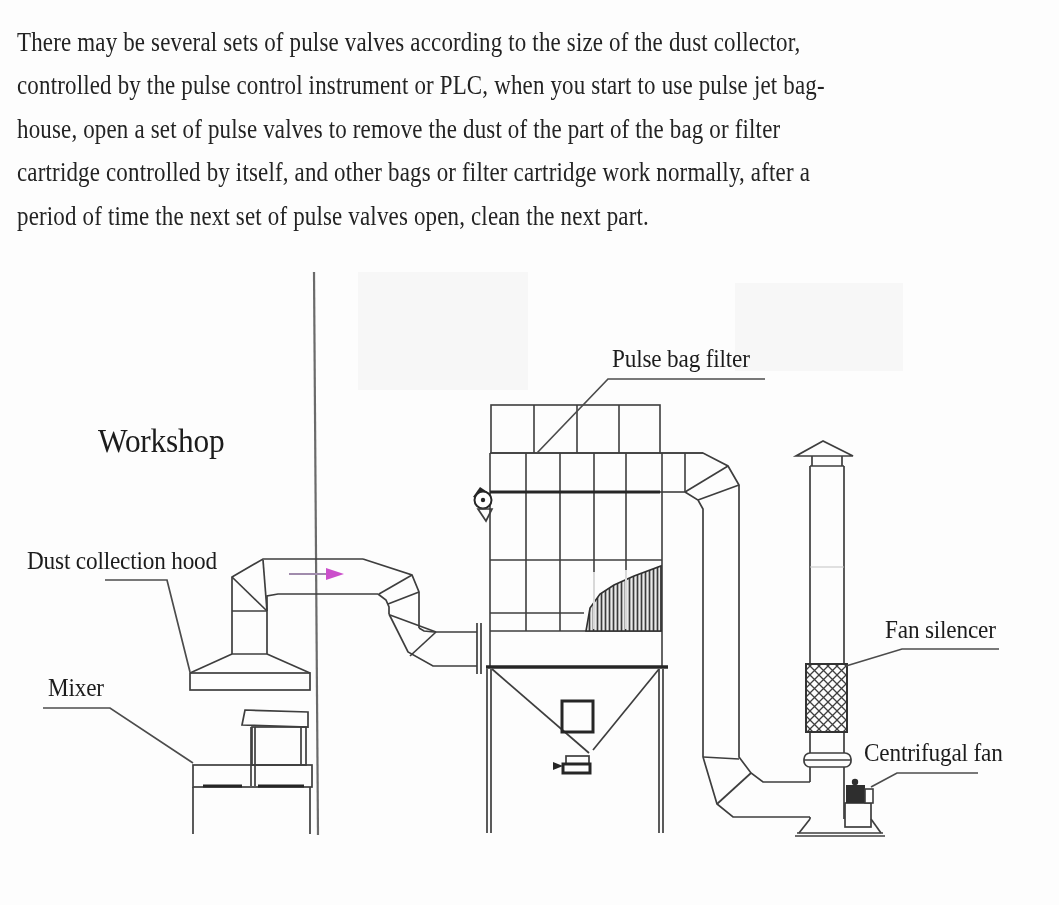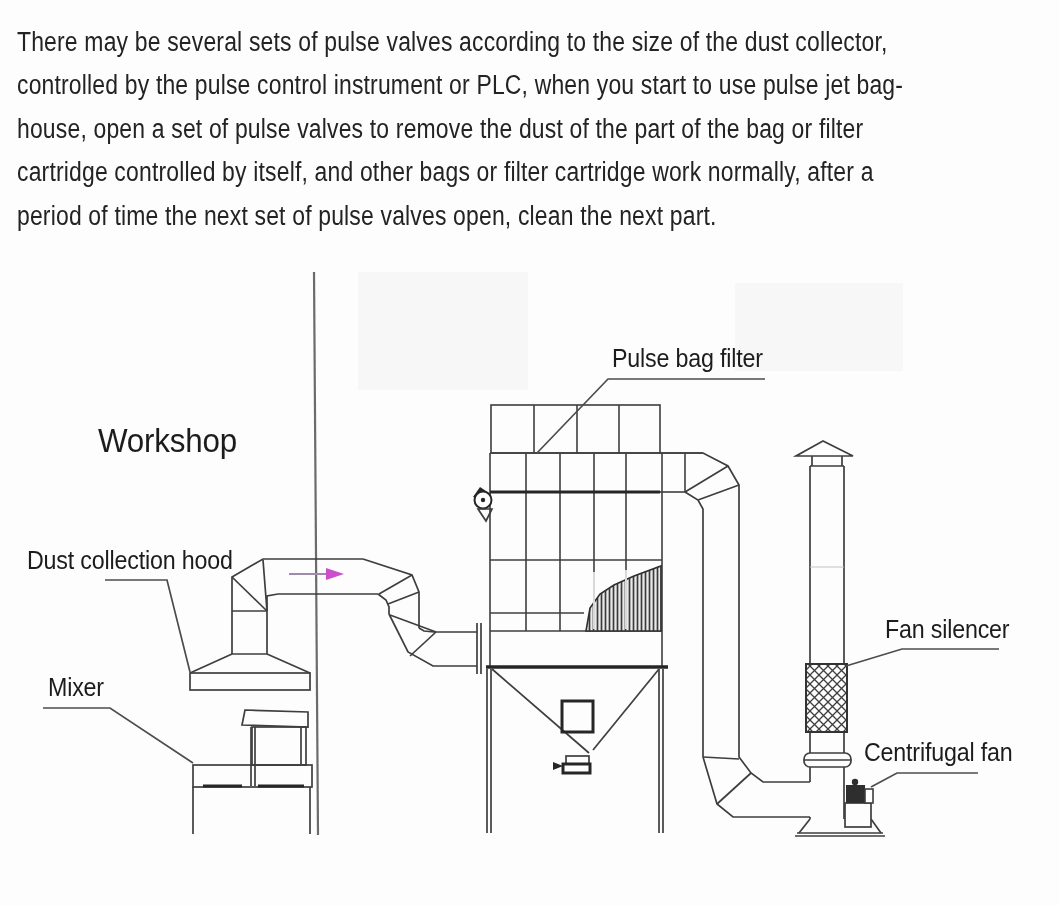--- a/index.html
+++ b/index.html
@@ -10,21 +10,21 @@
     --diagram-line:#3e3e3e;
     --dark-line:#262626;
     --wall-line:#6b6b6b;
     --leader-line:#4c4c4c;
     --flow-arrow:#cb4fcb;
     --flow-line:#a08bac;
   }
   .page{
     position:relative;width:1059px;height:905px;
     background:var(--background);
-    font-family:Liberation Sans, sans-serif;
+    font-family:Liberation Serif, serif;
     overflow:hidden;
   }
   .paragraph{
     position:absolute;left:17px;top:21px;width:1220px;
     transform:scaleX(0.85);transform-origin:0 0;
     font-size:27px;line-height:43.4px;color:var(--paragraph-text);
     letter-spacing:0.2px;
   }
   .paragraph .pline{white-space:nowrap;}
   .diagram{position:absolute;left:0;top:0;width:1059px;height:905px;}

